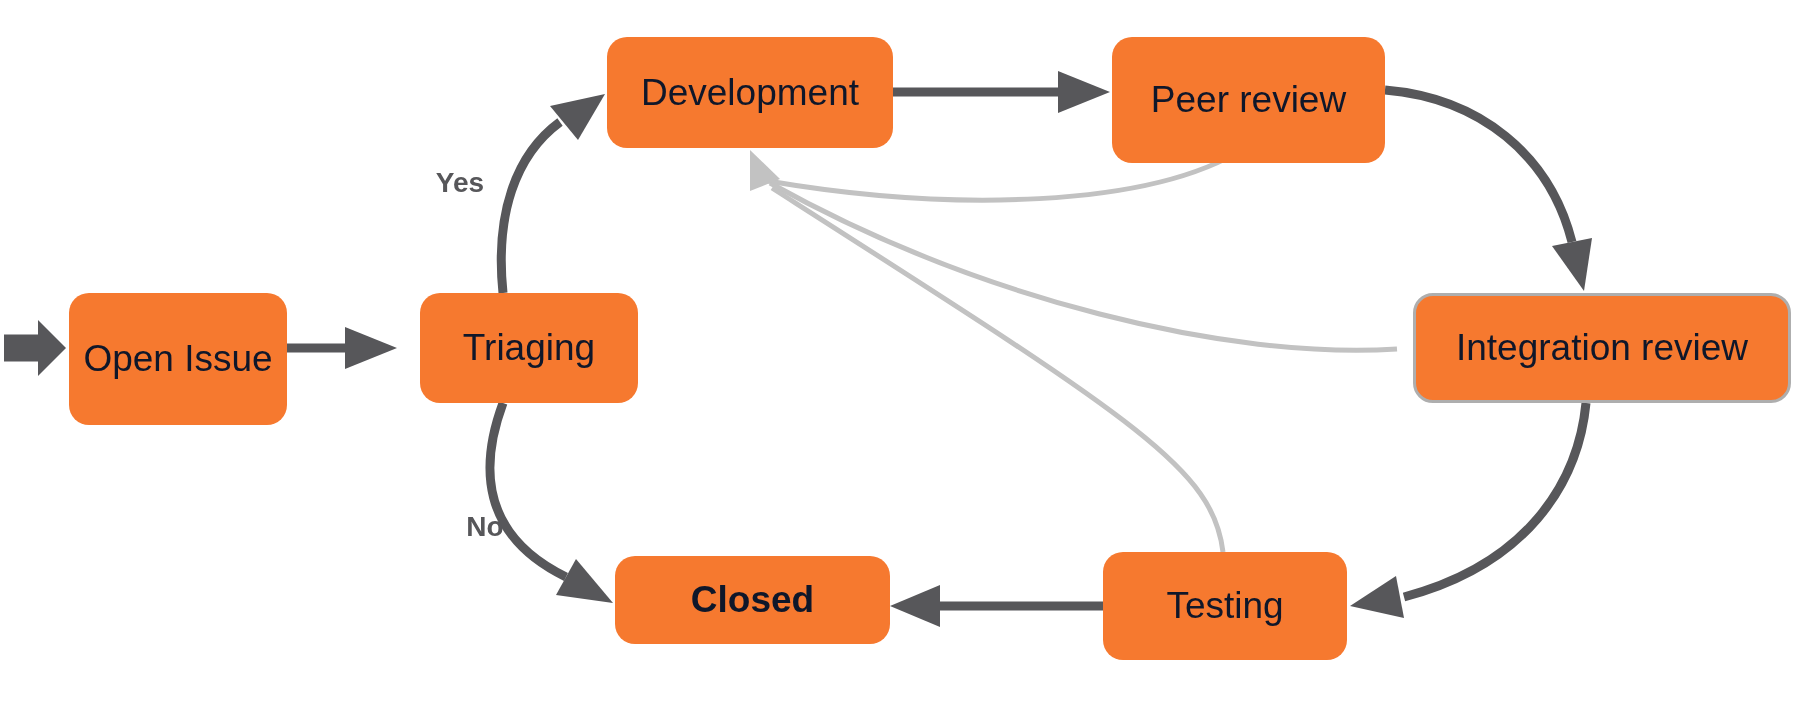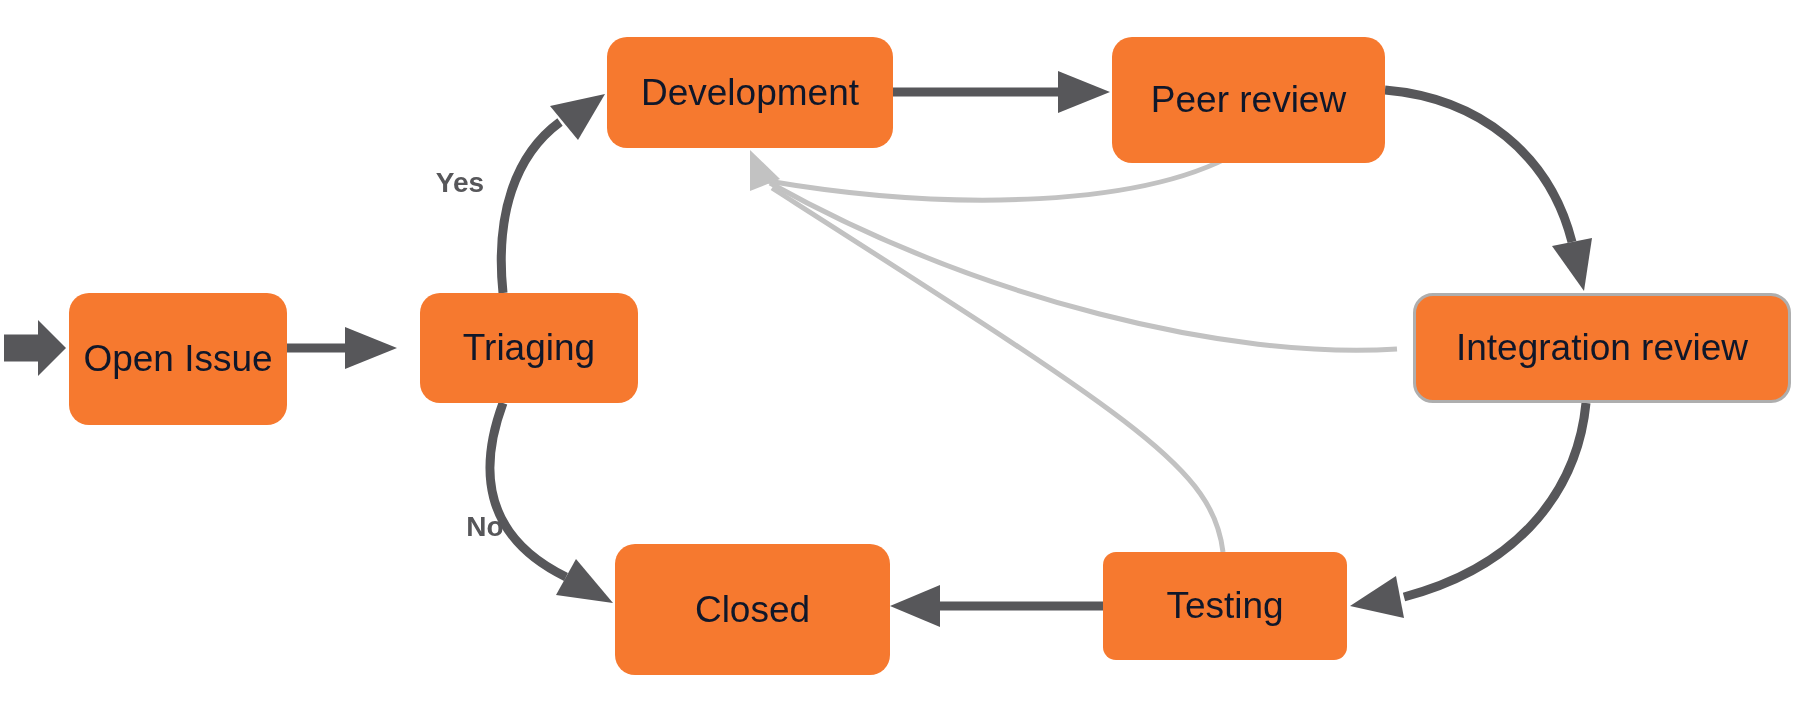--- a/index.html
+++ b/index.html
@@ -27,22 +27,22 @@
     justify-content: center;
     white-space: nowrap;
     box-sizing: border-box;
   }
   .node.selected { border: 3px solid #AEAEAE; }
   #node-open-issue          { left:  69px; top: 293px; width: 218px; height: 132px; }
   #node-triaging            { left: 397px; top: 293px; width: 218px; height: 110px; margin-left: 23px; }
   #node-development         { left: 607px; top:  37px; width: 286px; height: 111px; }
   #node-peer-review         { left: 1112px; top:  37px; width: 273px; height: 126px; }
   #node-integration-review  { left: 1397px; top: 293px; width: 378px; height: 110px; margin-left: 16px; }
-  #node-testing             { left: 1103px; top: 552px; width: 244px; height: 108px; border-radius: 13px; }
-  #node-closed              { left: 615px; top: 544px; width: 275px; height: 131px; }
+  #node-testing             { left: 1103px; top: 552px; width: 244px; height: 108px; }
+  #node-closed              { left: 615px; top: 556px; width: 275px; height: 88px; font-weight: bold; }
   .edge-label {
     position: absolute;
     width: 90px;
     text-align: center;
     font-size: 28px;
     font-weight: bold;
     color: #57575A;
   }
   #label-yes { left: 415px; top: 167px; }
   #label-no  { left: 440px; top: 511px; }

